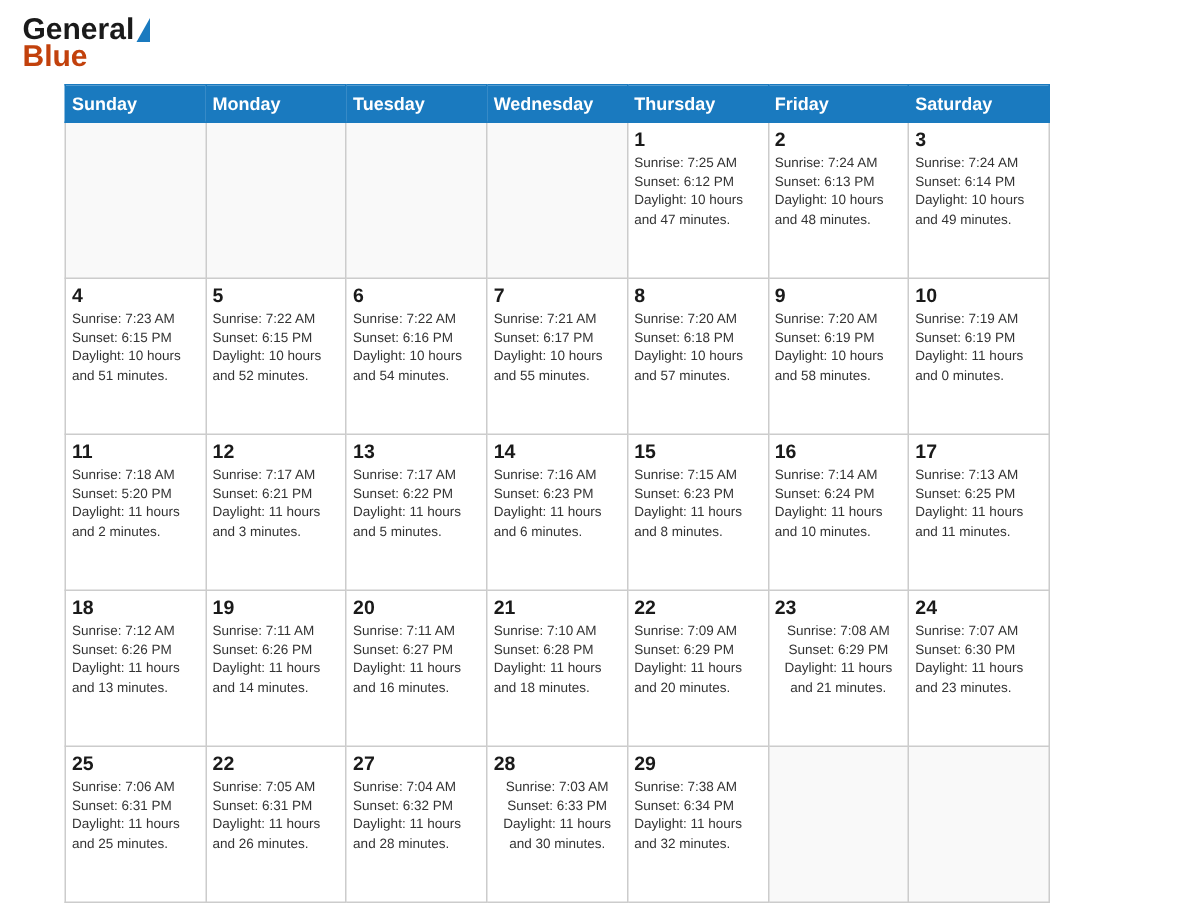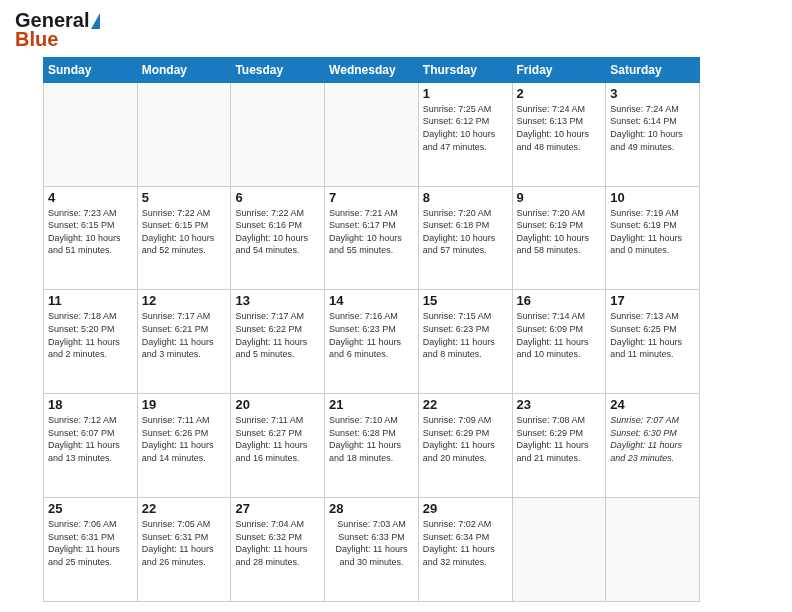--- a/index.html
+++ b/index.html
@@ -228,37 +228,37 @@
           <td>
             <span class="day-num">15</span>
             <div class="day-info" style="white-space: pre-line;">Sunrise: 7:15 AM
 Sunset: 6:23 PM
 Daylight: 11 hours
 and 8 minutes.</div>
           </td>
           <td>
             <span class="day-num">16</span>
             <div class="day-info" style="white-space: pre-line;">Sunrise: 7:14 AM
-Sunset: 6:09 PM
+Sunset: 6:24 PM
 Daylight: 11 hours
 and 10 minutes.</div>
           </td>
           <td>
             <span class="day-num">17</span>
             <div class="day-info" style="white-space: pre-line;">Sunrise: 7:13 AM
 Sunset: 6:25 PM
 Daylight: 11 hours
 and 11 minutes.</div>
           </td>
         </tr>
         <tr>
           <td>
             <span class="day-num">18</span>
             <div class="day-info" style="white-space: pre-line;">Sunrise: 7:12 AM
-Sunset: 6:07 PM
+Sunset: 6:26 PM
 Daylight: 11 hours
 and 13 minutes.</div>
           </td>
           <td>
             <span class="day-num">19</span>
             <div class="day-info" style="white-space: pre-line;">Sunrise: 7:11 AM
 Sunset: 6:26 PM
 Daylight: 11 hours
 and 14 minutes.</div>
           </td>
@@ -278,28 +278,28 @@
           </td>
           <td>
             <span class="day-num">22</span>
             <div class="day-info" style="white-space: pre-line;">Sunrise: 7:09 AM
 Sunset: 6:29 PM
 Daylight: 11 hours
 and 20 minutes.</div>
           </td>
           <td>
             <span class="day-num">23</span>
-            <div class="day-info" style="white-space: pre-line;">Sunrise: 7:08 AM
+            <div class="day-info" style="white-space: pre-line; text-align: center;">Sunrise: 7:08 AM
 Sunset: 6:29 PM
 Daylight: 11 hours
 and 21 minutes.</div>
           </td>
           <td>
             <span class="day-num">24</span>
-            <div class="day-info" style="white-space: pre-line; font-style: italic;">Sunrise: 7:07 AM
+            <div class="day-info" style="white-space: pre-line;">Sunrise: 7:07 AM
 Sunset: 6:30 PM
 Daylight: 11 hours
 and 23 minutes.</div>
           </td>
         </tr>
         <tr>
           <td>
             <span class="day-num">25</span>
             <div class="day-info" style="white-space: pre-line;">Sunrise: 7:06 AM
 Sunset: 6:31 PM
@@ -322,21 +322,21 @@
           </td>
           <td>
             <span class="day-num">28</span>
             <div class="day-info" style="white-space: pre-line; text-align: center;">Sunrise: 7:03 AM
 Sunset: 6:33 PM
 Daylight: 11 hours
 and 30 minutes.</div>
           </td>
           <td>
             <span class="day-num">29</span>
-            <div class="day-info" style="white-space: pre-line;">Sunrise: 7:02 AM
+            <div class="day-info" style="white-space: pre-line;">Sunrise: 7:38 AM
 Sunset: 6:34 PM
 Daylight: 11 hours
 and 32 minutes.</div>
           </td>
           <td class="empty"></td>
           <td class="empty"></td>
         </tr>
       </tbody>
   </table>
 </div>

